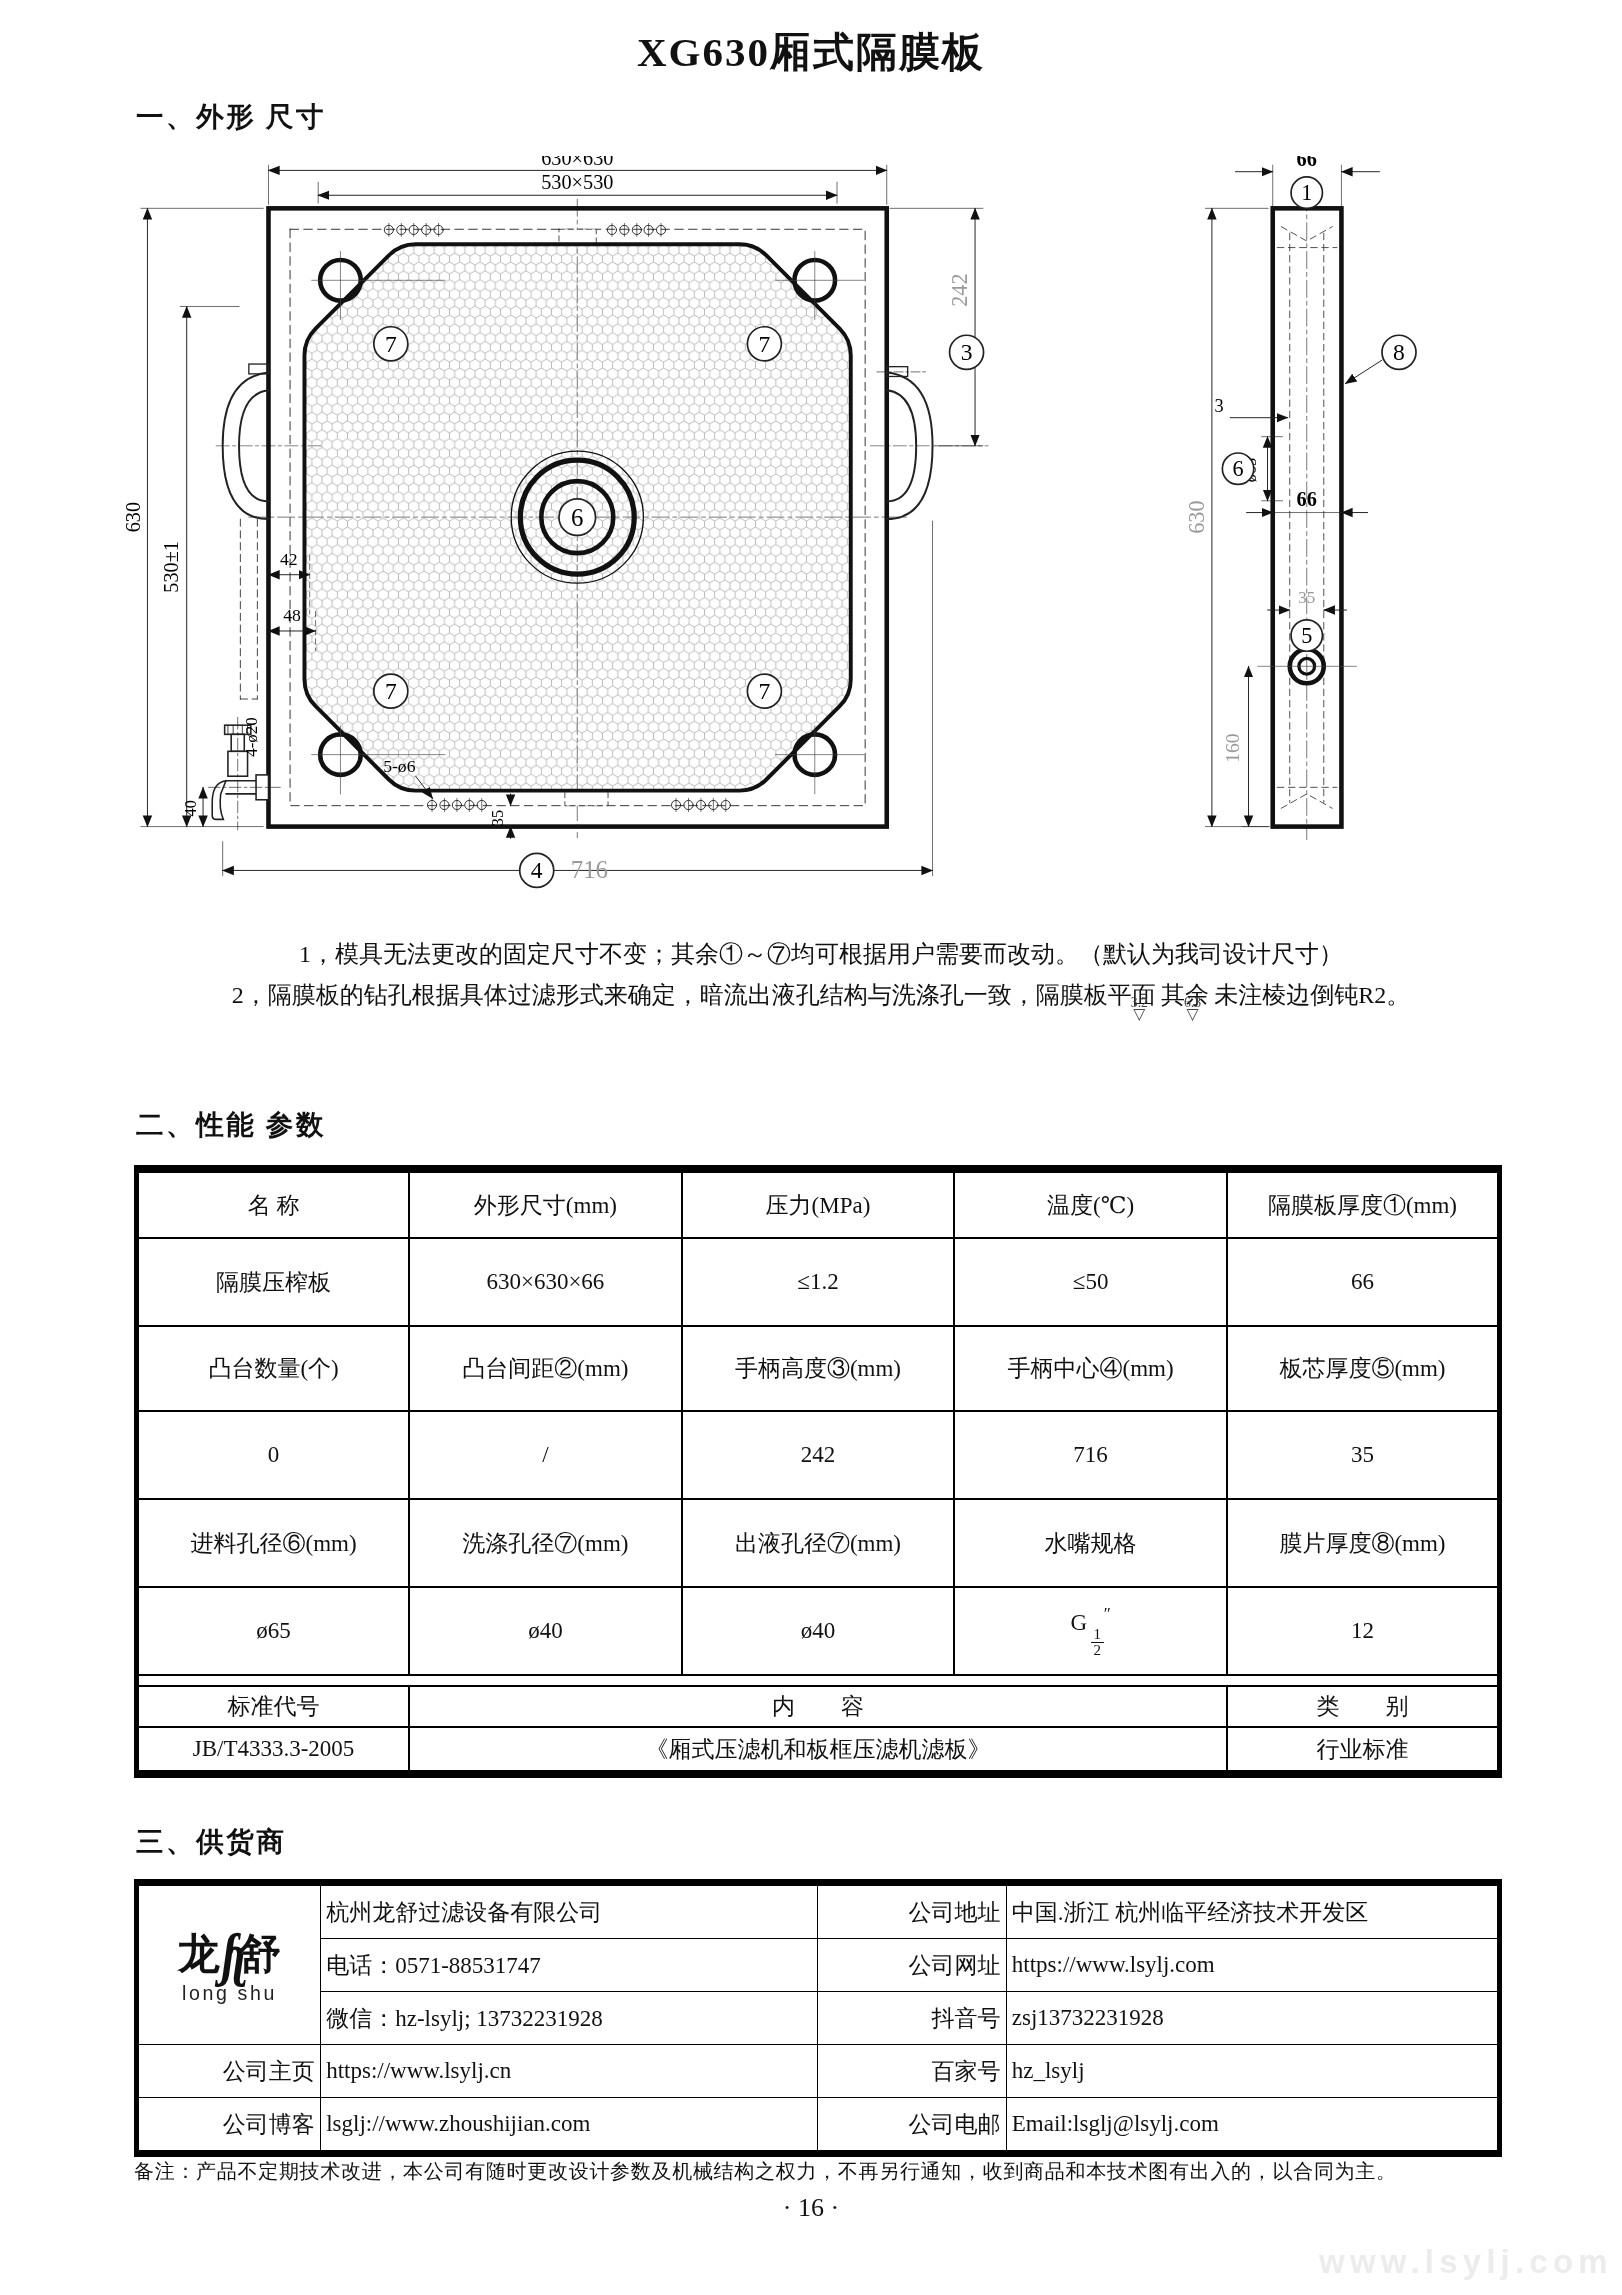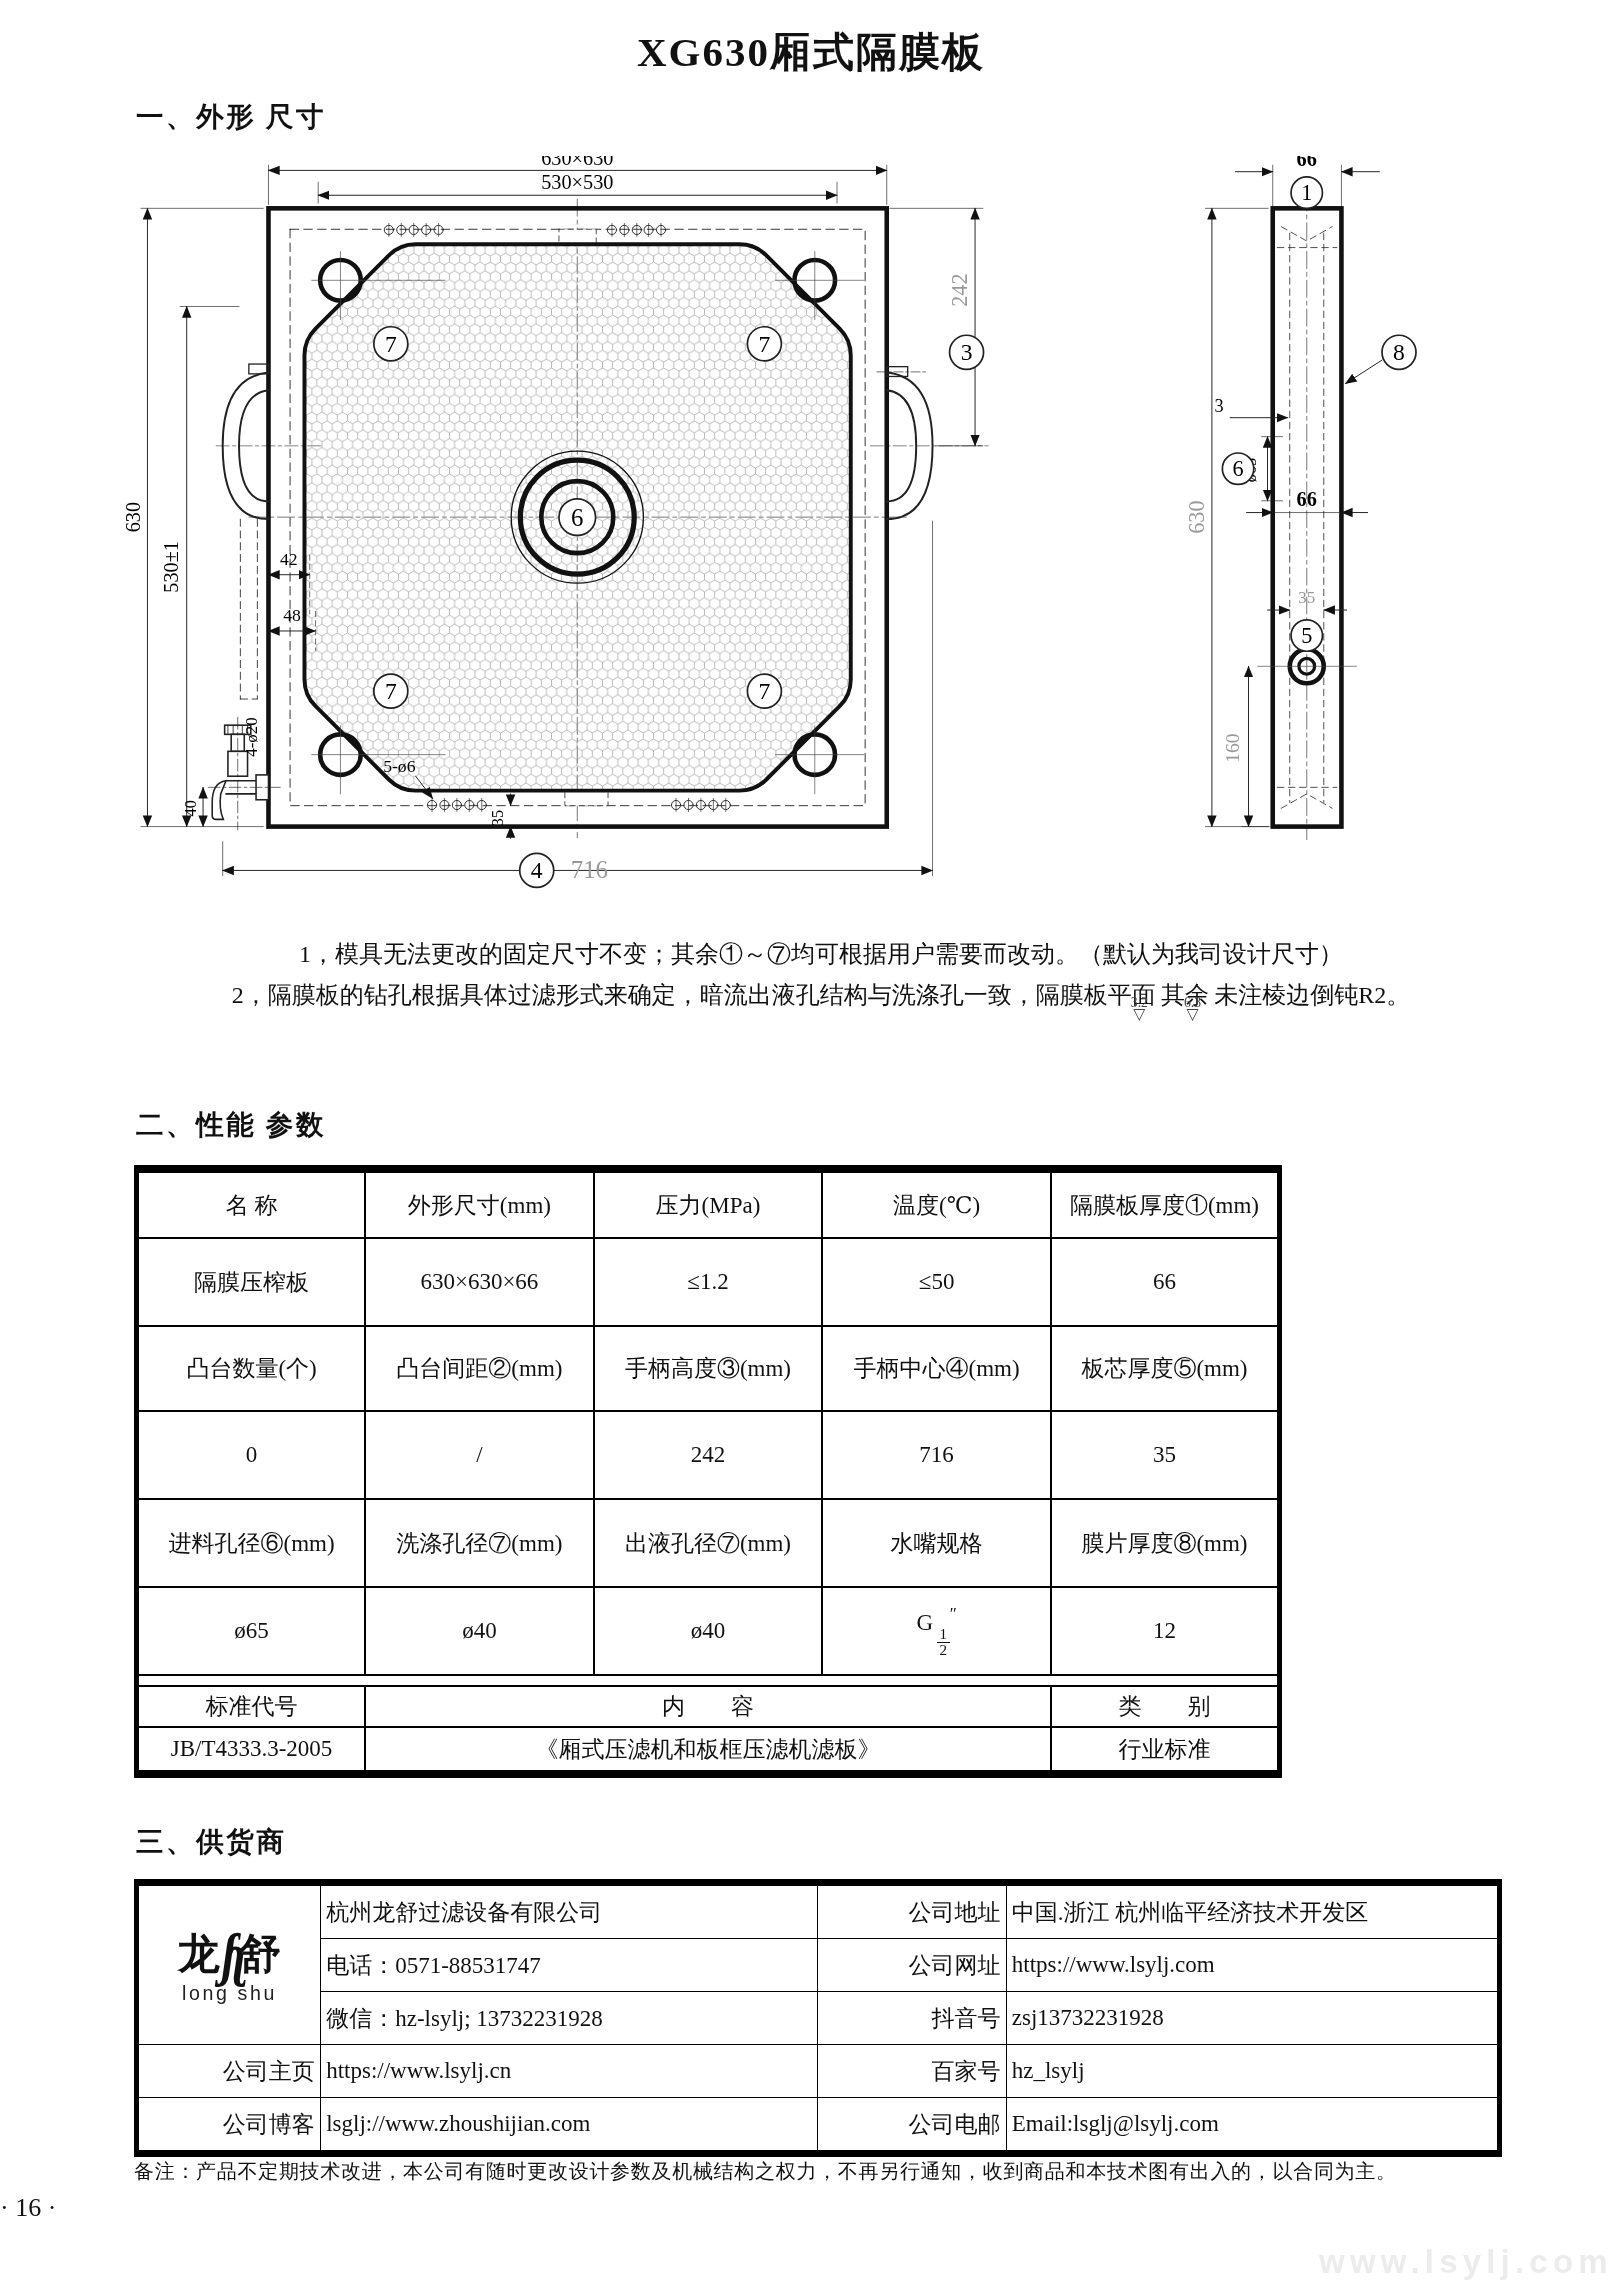--- a/index.html
+++ b/index.html
@@ -10,41 +10,41 @@
   .sec-head{position:absolute;left:136px;font-size:27.5px;font-weight:600;letter-spacing:2.6px;}
   #sec1{top:99px;} #sec2{top:1107px;} #sec3{top:1824px;}
   .drawing{position:absolute;top:156px;left:118px;}
   svg text{font-family:"Liberation Serif","DejaVu Serif",serif;}
   .notes{position:absolute;top:934px;left:137px;width:1368px;font-size:24px;line-height:1.72;}
   .note-line{padding-left:38px;text-indent:-38px;margin:0;text-align:center;}
   .rough{display:inline-flex;flex-direction:column;align-items:center;vertical-align:-3.9px;
          line-height:0.75;margin:0 2.6px;color:#444;}
   .rough .rn{font-size:13.7px;} .rough .rm{font-size:15.7px;}
   table{border-collapse:collapse;table-layout:fixed;}
-  .ptable{position:absolute;top:1165px;left:134px;width:1148px;
+  .ptable{position:absolute;top:1165px;left:134px;width:1368px;
           border:3.3px solid #000;border-top-width:8.5px;border-bottom-width:8.5px;
           border-left-width:5.9px;border-right-width:5.9px;}
   .ptable td{border:2px solid #000;text-align:center;font-size:23px;padding:0 3.9px;}
   .ptable tr.sp td{height:9.2px;padding:0;}
   .stable{position:absolute;top:1879px;left:134px;width:1368px;
           border:3.3px solid #000;border-top-width:7.9px;border-bottom-width:7.9px;
           border-left-width:5.2px;border-right-width:5.2px;}
   .stable td{border:1.6px solid #000;font-size:23px;padding:0 5.2px;height:52px;}
   .stable td.lab{text-align:right;}
   .stable td.val{text-align:left;}
   .logo-cell{text-align:center;vertical-align:middle;}
   .logo-main{font-size:42px;font-weight:bold;display:flex;align-items:center;justify-content:center;gap:1.3px;}
   .logo-swoosh{font-size:48px;font-weight:bold;font-style:italic;letter-spacing:-6.5px;transform:scaleY(1.25);display:inline-block;}
   .logo-sub{font-size:19.6px;letter-spacing:2.6px;font-family:"Liberation Sans",sans-serif;color:#222;}
   .frac{display:inline-flex;flex-direction:column;align-items:center;line-height:1;
         font-size:15px;vertical-align:-9.2px;margin-left:3.9px;}
   .frac .den{border-top:1.3px solid #111;padding:0.7px 2.6px 0 2.6px;}
   .gprime{font-size:17px;vertical-align:10.5px;}
   .footer-note{position:absolute;top:2158px;left:134px;width:1387px;font-size:20px;letter-spacing:0.7px;}
-  .page-num{position:absolute;top:2193px;left:0;width:100%;text-align:left;font-size:26px;}
+  .page-num{position:absolute;top:2193px;left:0;width:100%;text-align:center;font-size:26px;}
   .watermark{position:absolute;top:2243px;right:9.2px;font-size:33px;font-weight:bold;
              font-family:"Liberation Sans",sans-serif;color:#ececec;letter-spacing:5.2px;}
 </style>
 </head>
 <body>
 
 <div class="page">
 
   <div class="title">XG630厢式隔膜板</div>
   <div class="sec-head" id="sec1">一、外形 尺寸</div>

